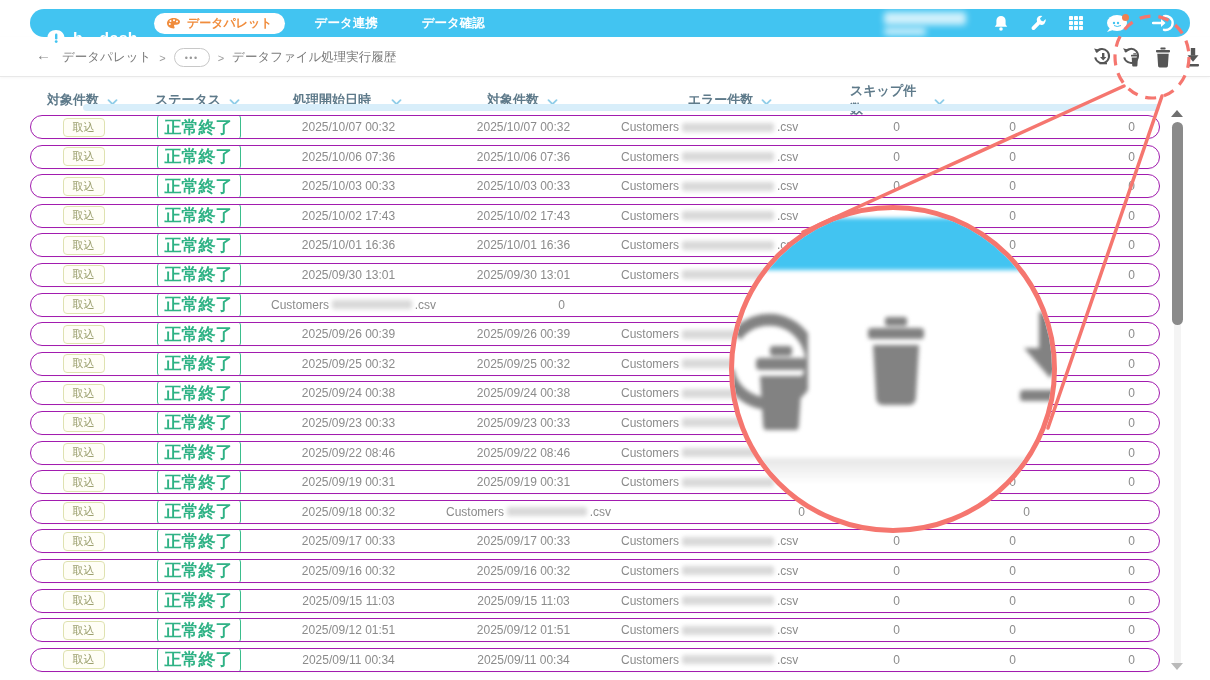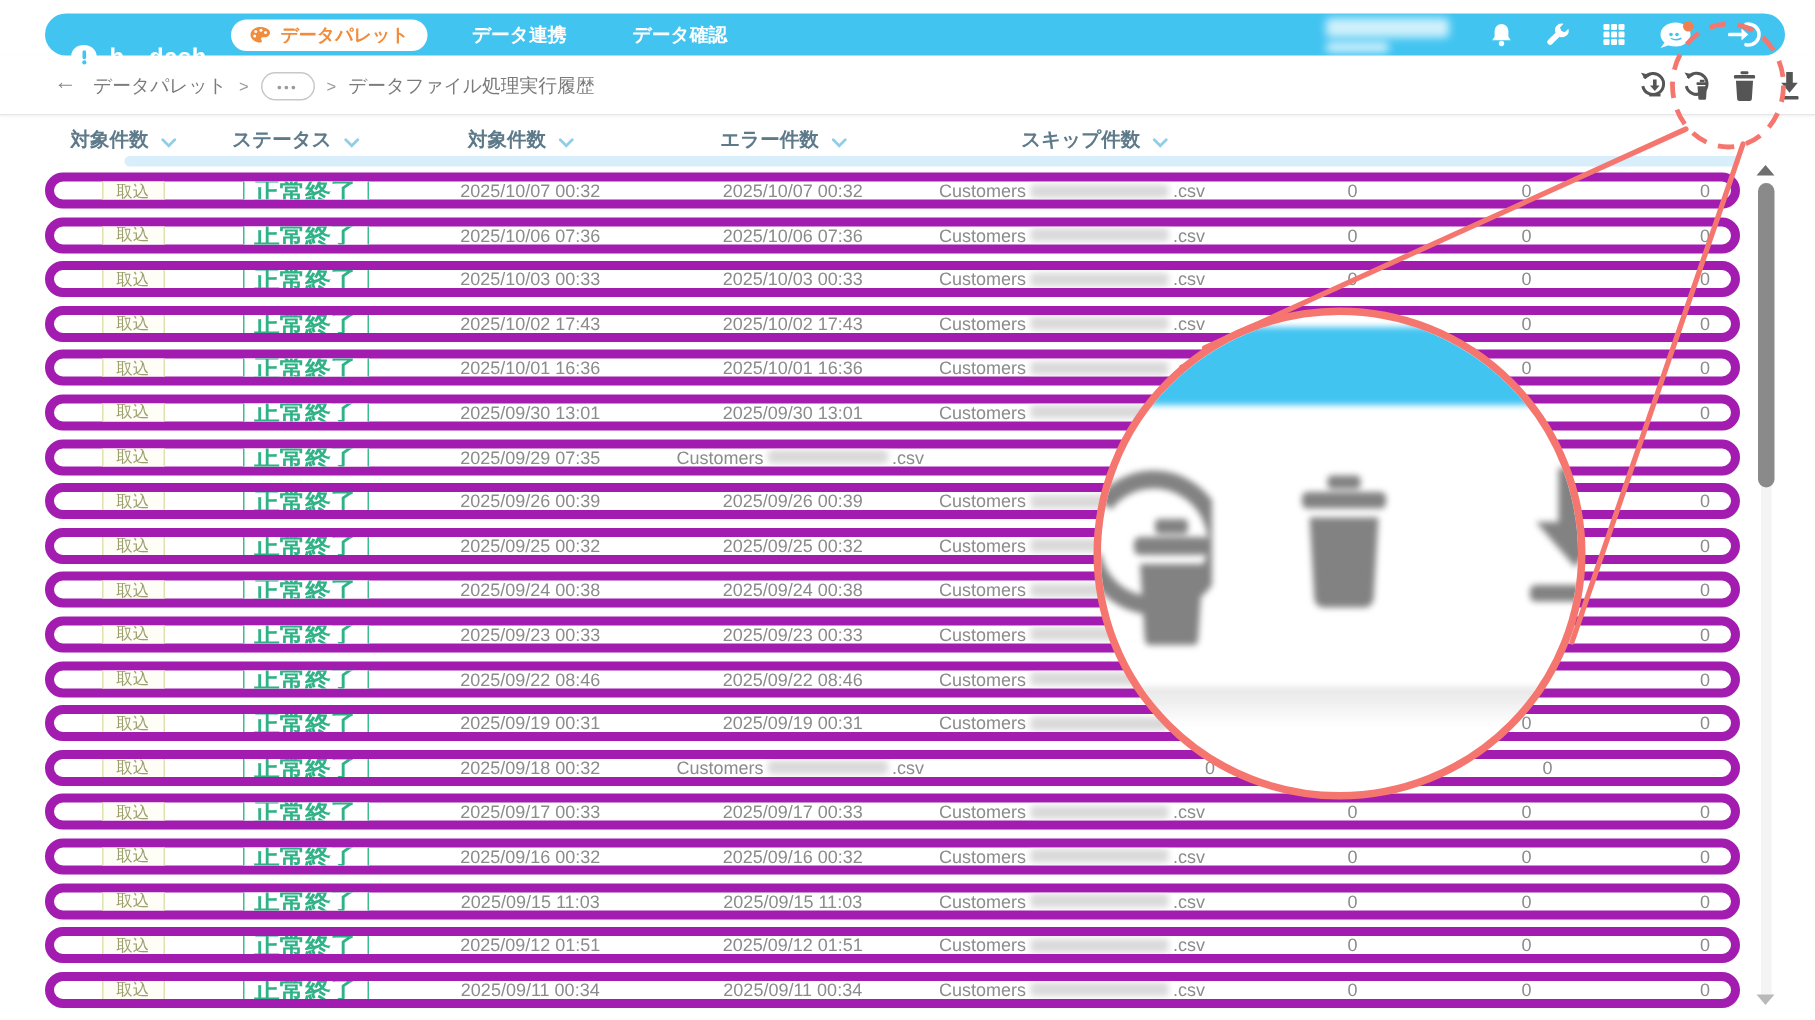--- a/index.html
+++ b/index.html
@@ -43,21 +43,21 @@
   
   .grid-cols { display:grid; grid-template-columns:105px 125px 175px 175px 240px 95px 110px 105px; }
   .thead { position:absolute; left:30px; top:82px; width:1130px; height:22px; z-index:2; }
   .th { display:flex; align-items:center; justify-content:center; color:#5e7a8a;
     font-size:13px; font-weight:bold; cursor:pointer; }
   .th .chev { margin-left:8px; margin-top:2px; }
   .th.wide-gap .chev { margin-left:20px; }
   .blue-bar { position:absolute; left:83px; top:104px; width:1077px; height:7px;
     background:#d8eefa; border-radius:4px; z-index:2; }
   .rows { position:absolute; left:30px; top:115px; width:1130px; z-index:1; }
-  .row { height:24px; margin-bottom:5.6px; background:#fff; border:6px solid #a21caf;
+  .row { height:24px; margin-bottom:5.6px; background:#fff; border:1px solid #a21caf;
     border-radius:13px; box-shadow:0 1px 1px rgba(0,0,0,.02); cursor:pointer; }
   .cell { display:flex; align-items:center; justify-content:center; font-size:12px; color:#8b8b8b; overflow:hidden; }
   .cell.file { justify-content:flex-start; padding-left:10px; white-space:nowrap; }
   .cell.num { justify-content:flex-end; }
   .cell.num.target { padding-right:46px; }
   .cell.num.error  { padding-right:40px; }
   .cell.num.skip   { padding-right:26px; }
   .badge-cat { border:1px solid #dfe2b0; color:#9ca06f; background:#fffef6; font-size:11px;
     padding:1px 9px; border-radius:4px; }
   .badge-status { border:1.5px solid #3bbd8c; color:#2fb285; background:#fff; font-size:17px;
@@ -220,20 +220,26 @@
     <span class="chev"><svg width="11" height="7" viewBox="0 0 11 7">
           <path d="M1.5 1.2 5.5 5.2 9.5 1.2" stroke="#8fcde8" stroke-width="1.8" fill="none" stroke-linecap="round"></path>
         </svg></span>
   </div>
   <div class="th">
     <span>ステータス</span>
     <span class="chev"><svg width="11" height="7" viewBox="0 0 11 7">
           <path d="M1.5 1.2 5.5 5.2 9.5 1.2" stroke="#8fcde8" stroke-width="1.8" fill="none" stroke-linecap="round"></path>
         </svg></span>
   </div>
+  <div class="th wide-gap">
+    <span>処理開始日時</span>
+    <span class="chev"><svg width="11" height="7" viewBox="0 0 11 7">
+          <path d="M1.5 1.2 5.5 5.2 9.5 1.2" stroke="#8fcde8" stroke-width="1.8" fill="none" stroke-linecap="round"></path>
+        </svg></span>
+  </div>
   <div class="th">
     <span>対象件数</span>
     <span class="chev"><svg width="11" height="7" viewBox="0 0 11 7">
           <path d="M1.5 1.2 5.5 5.2 9.5 1.2" stroke="#8fcde8" stroke-width="1.8" fill="none" stroke-linecap="round"></path>
         </svg></span>
   </div>
   <div class="th">
     <span>エラー件数</span>
     <span class="chev"><svg width="11" height="7" viewBox="0 0 11 7">
           <path d="M1.5 1.2 5.5 5.2 9.5 1.2" stroke="#8fcde8" stroke-width="1.8" fill="none" stroke-linecap="round"></path>
@@ -364,21 +370,20 @@
       <div class="cell num skip">0</div>
     </div>
 
     <div class="row grid-cols">
       <div class="cell">
         <span class="badge-cat">取込</span>
       </div>
       <div class="cell">
         <span class="badge-status">正常終了</span>
       </div>
-      <div class="cell">2025/09/29 07:35</div>
       <div class="cell file">
         <span>Customers</span>
         <span class="file-blur"></span>
         <span>.csv</span>
       </div>
       <div class="cell num target">0</div>
       <div class="cell num error">0</div>
       <div class="cell num skip">0</div>
     </div>
 

